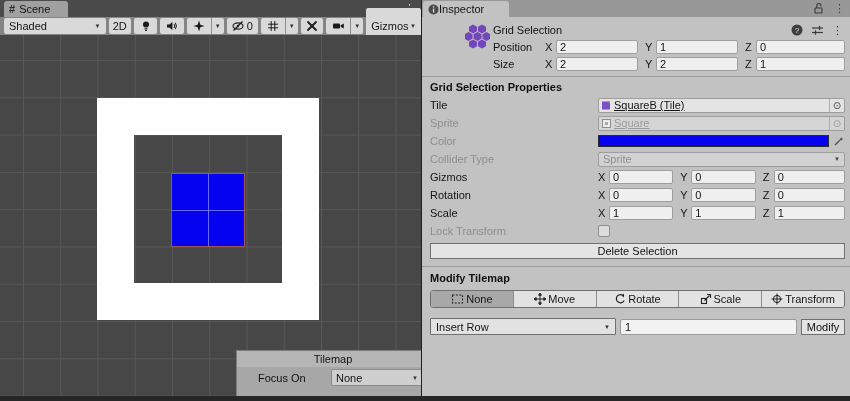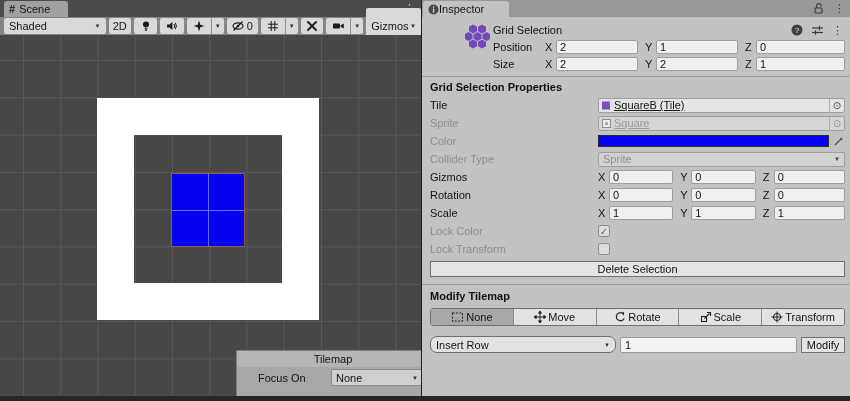--- a/index.html
+++ b/index.html
@@ -109,21 +109,21 @@
   .delete-btn { margin:3px 5px 0 8px; }
 
   .seg { display:flex; margin:3px 5px 0 8px; height:18px; border:1px solid #6f6f6f; border-radius:3px;
          overflow:hidden; background:#e2e2e2; }
   .seg-btn { flex:1; display:flex; align-items:center; justify-content:center; gap:2px; color:#141414;
              border-left:1px solid #8d8d8d; background:#e2e2e2; }
   .seg-btn:first-child { border-left:none; }
   .seg-btn.selected { background:#a8a8a8; }
 
   .modrow { display:flex; align-items:center; margin:10px 5px 0 8px; gap:4px; height:17px; }
-  .mod-dd { width:186px; height:17px; background:#e2e2e2; border:1px solid #6f6f6f; border-radius:7px;
+  .mod-dd { width:186px; height:17px; background:#e2e2e2; border:1px solid #6f6f6f; border-radius:1px;
             display:flex; align-items:center; justify-content:space-between; padding:0 5px; color:#141414; }
   .mod-dd .caret { font-size:6px; color:#333; }
   .mod-input { flex:1; height:16px; background:#f2f2f2; border:1px solid #9a9a9a; border-radius:2px;
                line-height:14px; padding-left:4px; color:#141414; }
   .mod-btn { width:44px; }
 
   svg { display:block; }
 </style>
 </head>
 <body>
@@ -434,24 +434,20 @@
       <span class="axis">
           <span class="axis-lbl">Y</span>
           <span class="num-field">1</span>
         </span>
       <span class="axis">
           <span class="axis-lbl">Z</span>
           <span class="num-field">1</span>
         </span>
     </div>
 
-    <div class="prow">
-      <span class="plbl dis">Lock Color</span>
-      <span class="chk checked"></span>
-    </div>
 
     <div class="prow">
       <span class="plbl dis">Lock Transform</span>
       <span class="chk"></span>
     </div>
 
     <div class="btn delete-btn">Delete Selection</div>
 
     <hr class="hr" style="margin-top:7px;">
 

